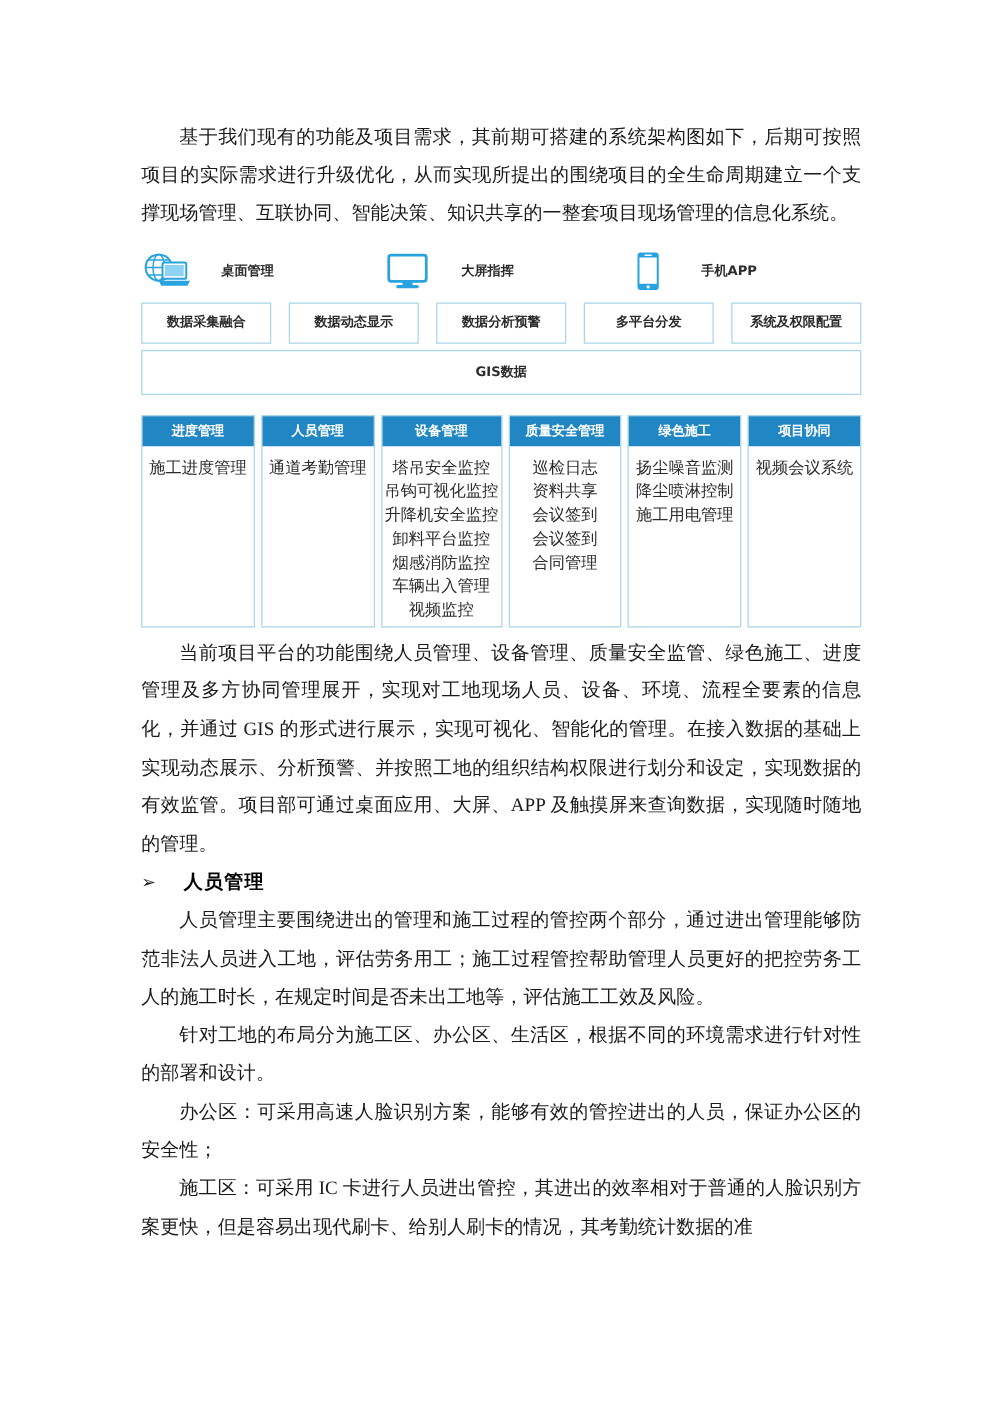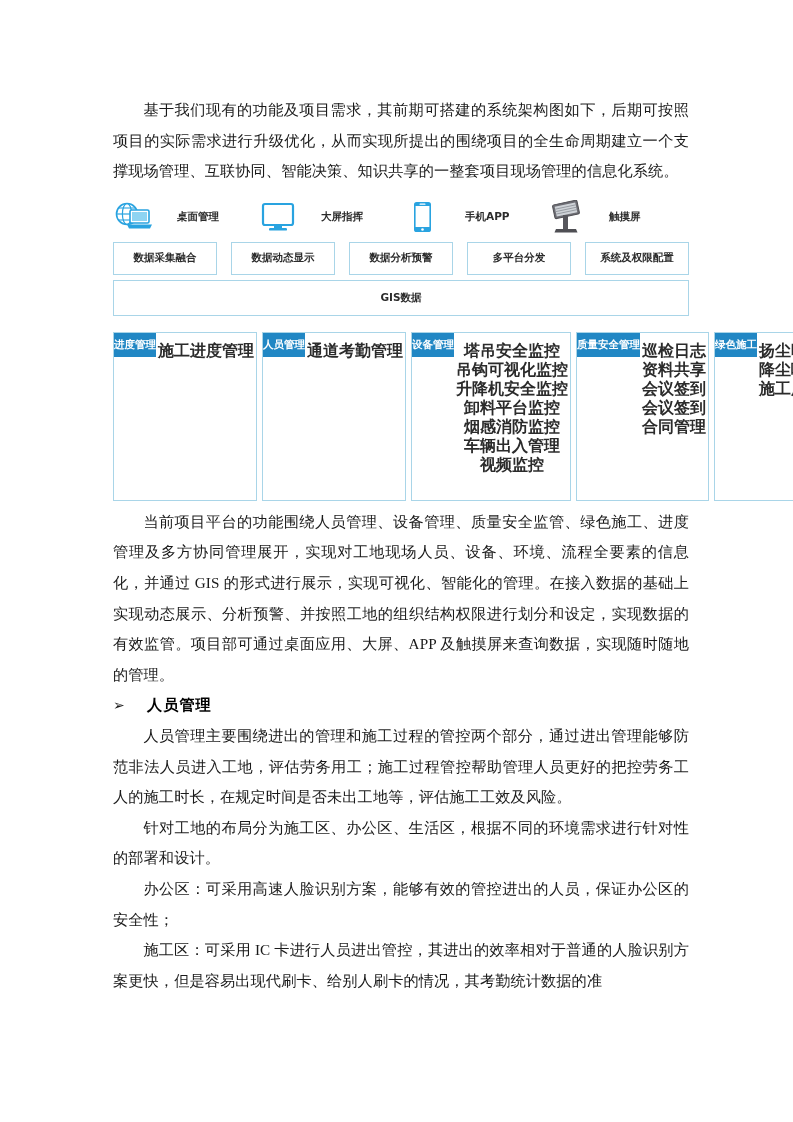--- a/index.html
+++ b/index.html
@@ -124,20 +124,21 @@
   }
 
   .cols {
     display: flex;
     gap: 5px;
   }
   .col {
     flex: 1 1 0;
     border: 1px solid #a9d5e8;
     display: flex;
+    flex-direction: column;
     min-height: 167px;
     background: #ffffff;
   }
   .col-head {
     background: #2187c4;
     color: #ffffff;
     height: 24px;
     display: flex;
     align-items: center;
     justify-content: center;
@@ -148,22 +149,22 @@
   }
   .col-body {
     padding: 12px 2px 6px 2px;
     display: flex;
     flex-direction: column;
     align-items: center;
     gap: 7px;
   }
   .col-item {
     font-family: "DejaVu Sans", "Liberation Sans", sans-serif;
-    font-size: 16px;
-    font-weight: bold;
+    font-size: 13px;
+    font-weight: normal;
     color: #2b2b2b;
     white-space: nowrap;
     line-height: 12px;
   }
 </style>
 </head>
 <body>
 
 <div class="page">
 
@@ -205,36 +206,20 @@
           <svg width="40" height="34" viewBox="0 0 40 34">
             <rect x="12" y="2" width="17" height="30" rx="2.6" fill="#29a3e0"></rect>
             <rect x="13.6" y="6" width="13.8" height="21" fill="#ffffff"></rect>
             <rect x="17.5" y="3.6" width="6" height="1.2" rx="0.6" fill="#ffffff"></rect>
             <circle cx="20.5" cy="29.5" r="1.3" fill="#ffffff"></circle>
           </svg>
         </span>
         <span class="cap">手机APP</span>
       </div>
 
-      <div class="icon-cell">
-        <span class="glyph">
-          <svg width="40" height="34" viewBox="0 0 40 34">
-            <g transform="rotate(-12 20 12)">
-              <rect x="8" y="2.5" width="25" height="14" rx="1.6" fill="#6d6d74" stroke="#4f4f54" stroke-width="1"></rect>
-              <rect x="10" y="4.5" width="21" height="10" fill="#cfd3d8"></rect>
-              <line x1="10" y1="7" x2="31" y2="7" stroke="#8d9299" stroke-width="0.8"></line>
-              <line x1="10" y1="9.5" x2="31" y2="9.5" stroke="#8d9299" stroke-width="0.8"></line>
-              <line x1="10" y1="12" x2="31" y2="12" stroke="#8d9299" stroke-width="0.8"></line>
-            </g>
-            <rect x="17" y="15" width="5" height="14" fill="#56565c"></rect>
-            <path d="M10 29 L30 29 L31.5 32.5 L8.5 32.5 Z" fill="#4f4f54"></path>
-          </svg>
-        </span>
-        <span class="cap">触摸屏</span>
-      </div>
 
     </div>
 
     <div class="row-boxes">
       <div class="box">数据采集融合</div>
       <div class="box">数据动态显示</div>
       <div class="box">数据分析预警</div>
       <div class="box">多平台分发</div>
       <div class="box">系统及权限配置</div>
     </div>

